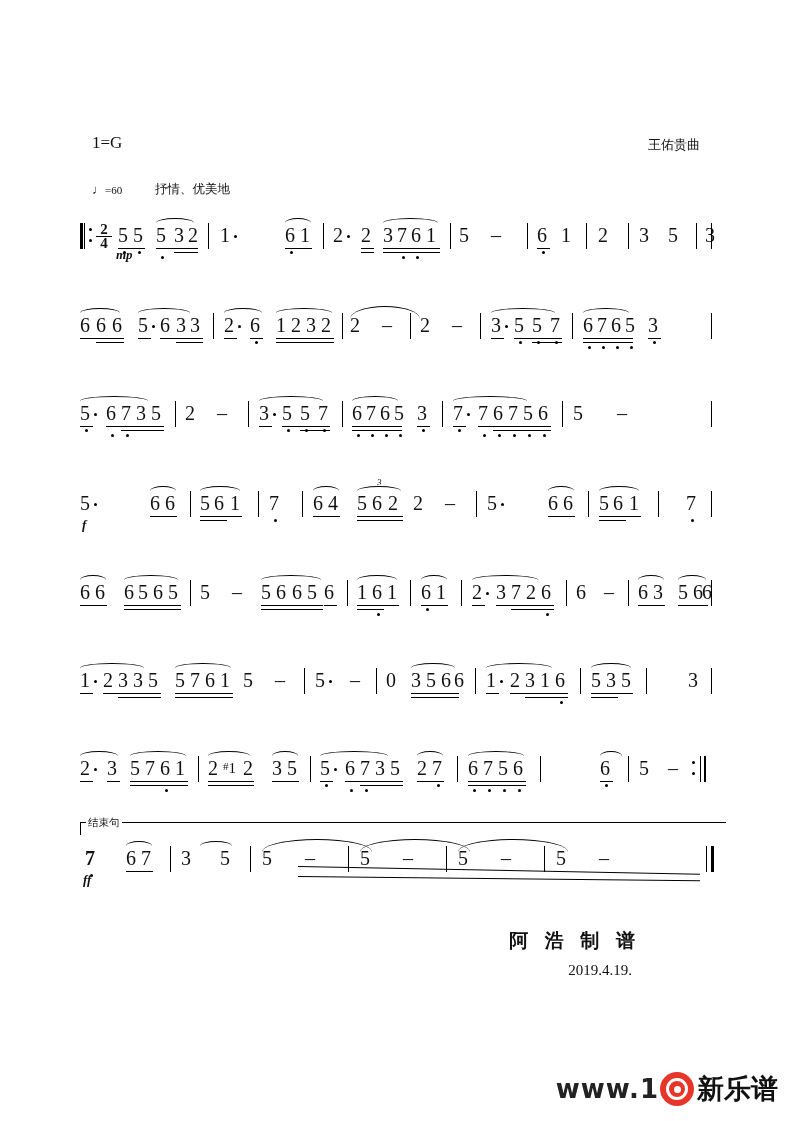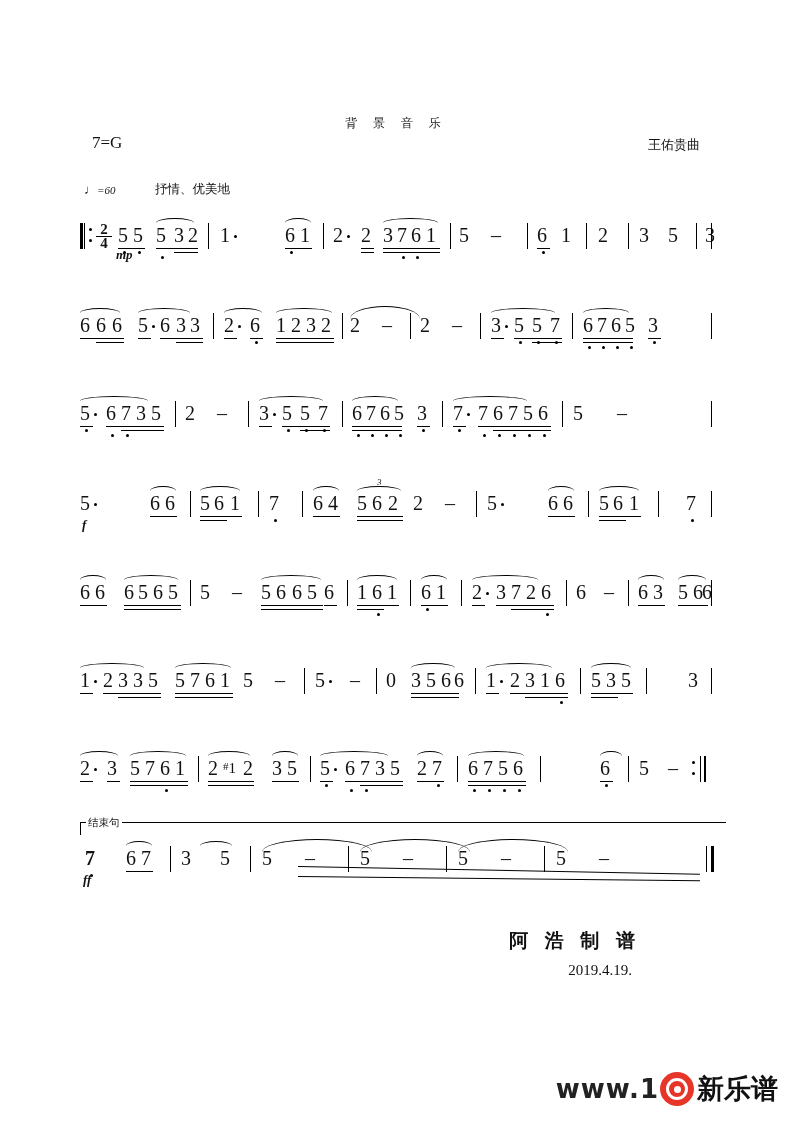--- a/index.html
+++ b/index.html
@@ -54,25 +54,24 @@
   }
   .composer {
     position: absolute;
     right: 92px;
     top: 136px;
     font-size: 13px;
     font-family: "DejaVu Sans", sans-serif;
   }
   .tempo {
     position: absolute;
-    left: 84px;
+    left: 92px;
     top: 182px;
     font-size: 11px;
     font-family: "Liberation Serif", serif;
-    font-style: italic;
   }
   .tempo .note-q { font-size: 13px; }
   .expression {
     position: absolute;
     left: 155px;
     top: 181px;
     font-size: 12.5px;
     font-family: "DejaVu Sans", sans-serif;
   }
 
@@ -254,22 +253,21 @@
     font-weight: bold;
     color: #111;
     letter-spacing: 0px;
   }
 </style>
 </head>
 <body>
 
 <div class="sheet">
 
-  <div class="subtitle">背 景 音 乐</div>
-  <div class="key-sig">7=G</div>
+  <div class="key-sig">1=G</div>
   <div class="composer">王佑贵曲</div>
   <div class="tempo"><span class="note-q">♩</span><span>=60</span></div>
   <div class="expression">抒情、优美地</div>
 
   <div class="system" style="top:215px;">
 
     <div class="repeat-start" style="left:0px; top:8px;">
       <div class="thick"></div>
         <div class="thin"></div>
     </div>

